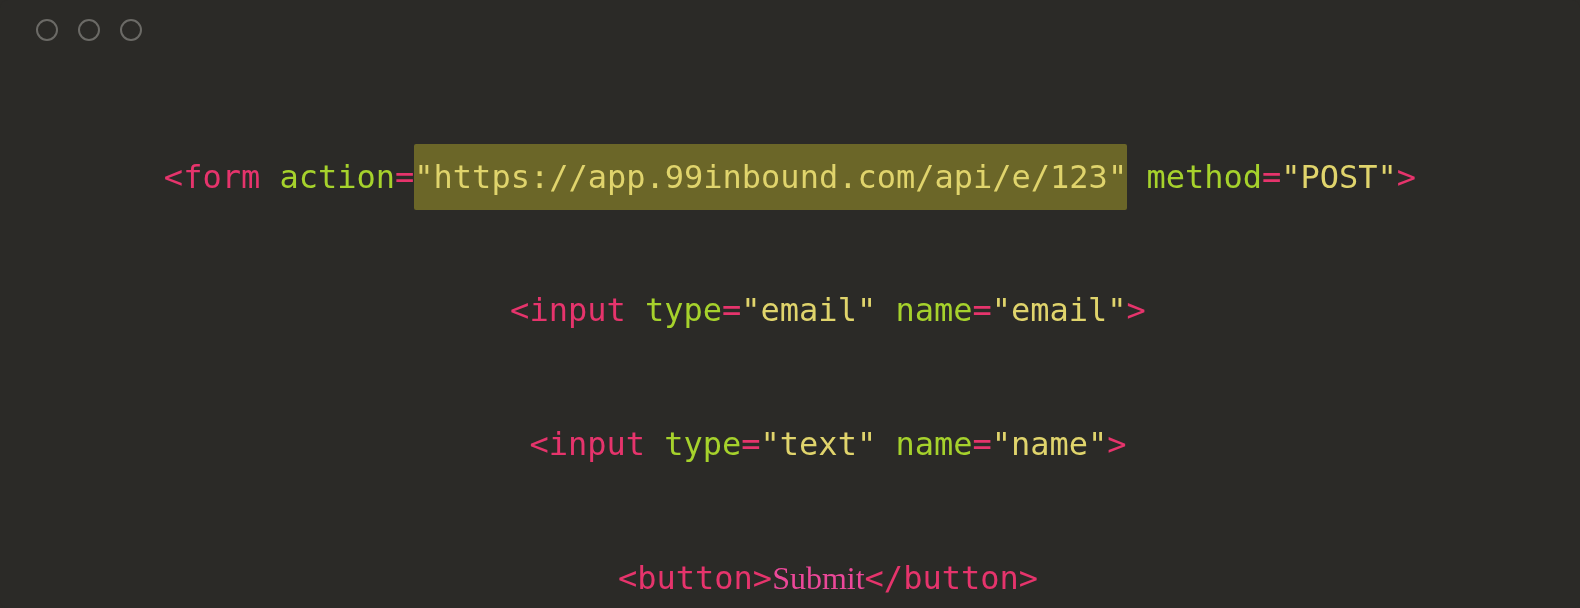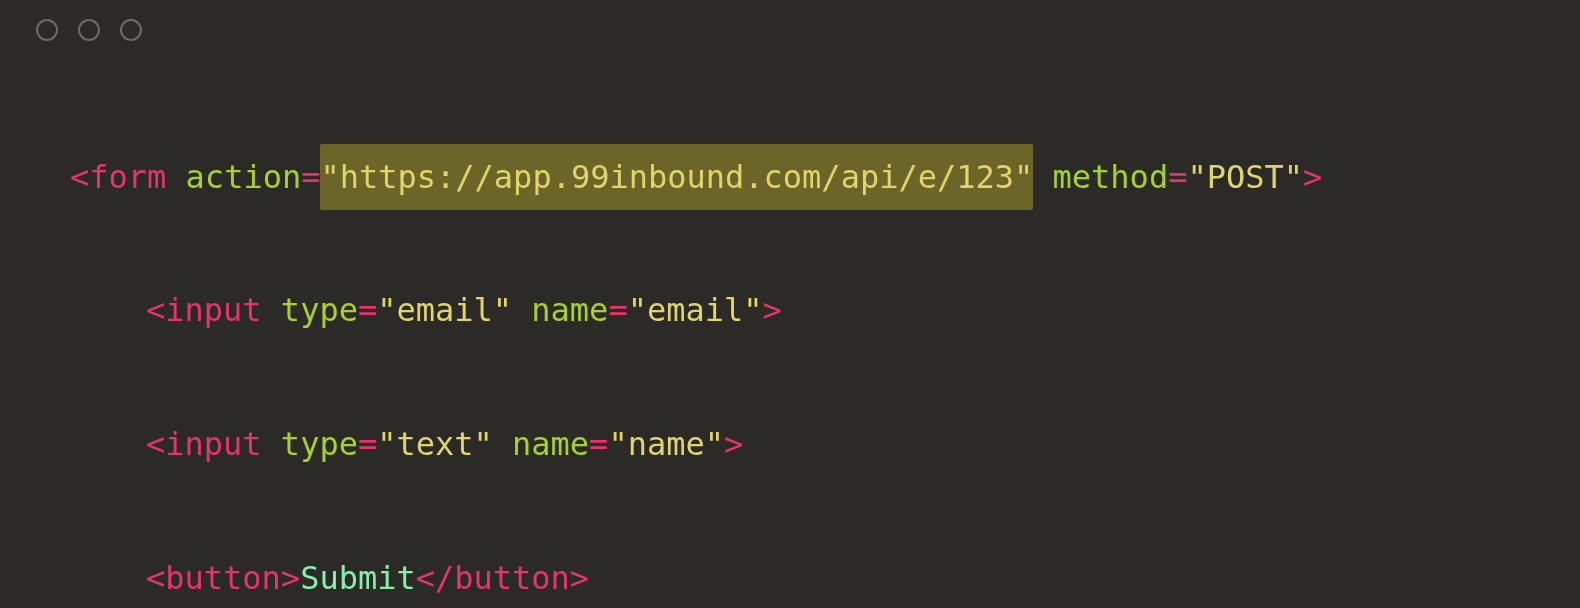--- a/index.html
+++ b/index.html
@@ -1,18 +1,19 @@
 <!DOCTYPE html>
 <html><head>
   <meta charset="utf-8">
   <style>
     * {
       margin: 0;
       padding: 0;
       box-sizing: border-box;
+      text-align: center;
     }
     body {
       background: #2b2a27;
       font-family: 'Menlo', 'Monaco', 'Consolas', monospace;
       width: 1580px;
       height: 608px;
       overflow: hidden;
     }
     .window {
       width: 100%;
@@ -49,21 +50,21 @@
       margin-bottom: 0;
     }
     .indent {
       display: inline-block;
       width: 76px;
     }
     .tag { color: #e6346c; }
     .attr { color: #a6d22c; }
     .eq { color: #e6346c; }
     .string { color: #e0d46c; }
-    .text { color: #86efac; }
+    .text { color: #ec4899; font-family: Liberation Serif, serif; }
     .highlight {
       background: #6b6628;
       padding: 14px 0 14px 0;
       border-radius: 2px;
     }
   </style>
 </head>
 <body>
 
 <div class="window">

